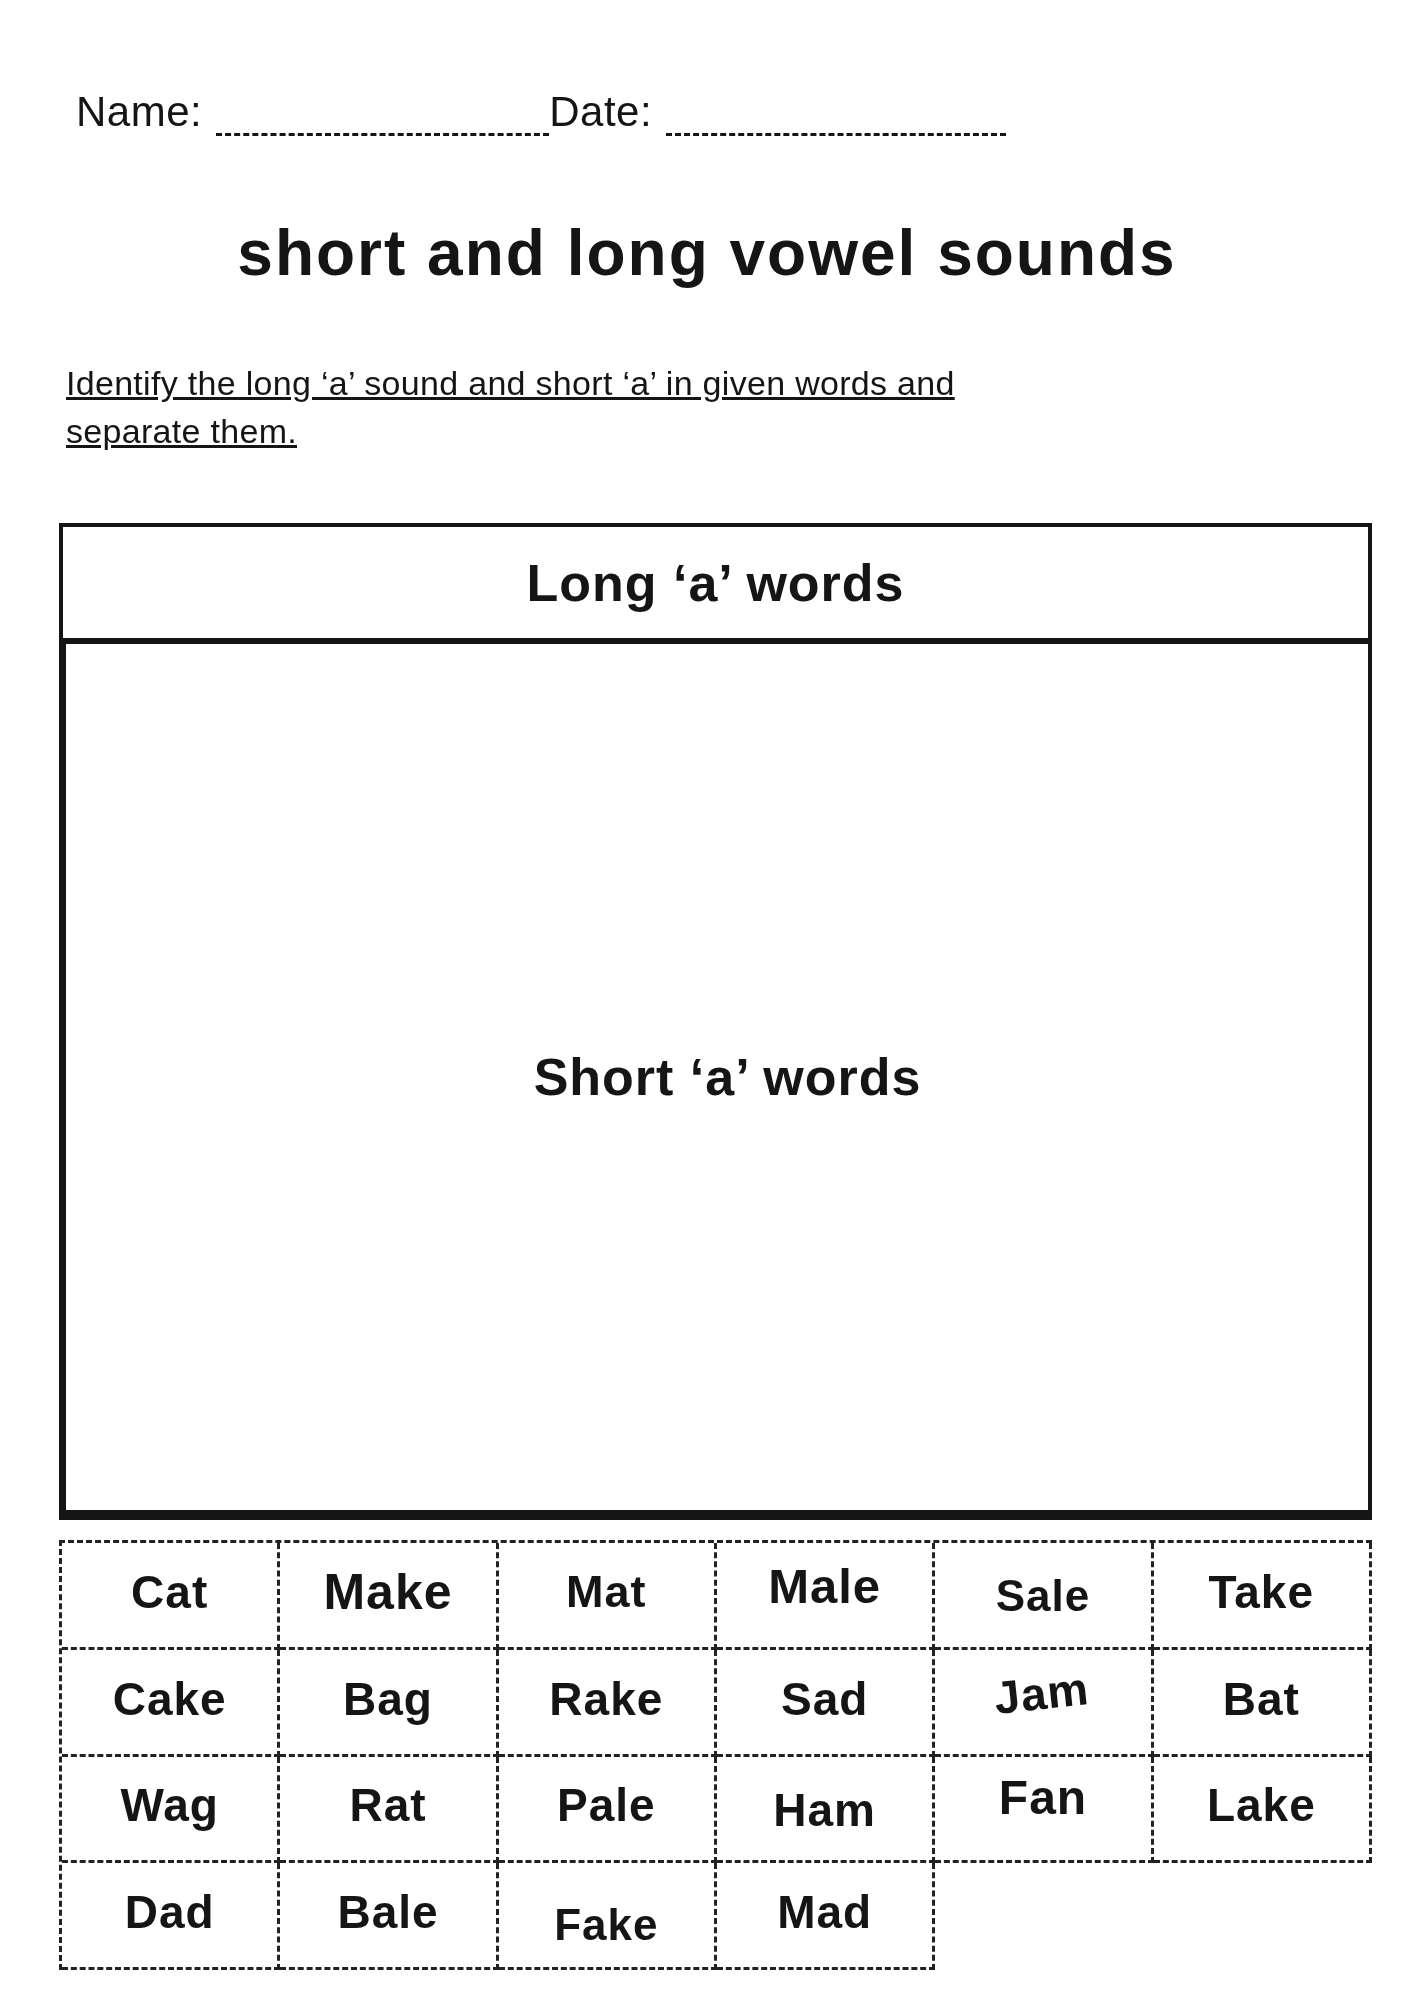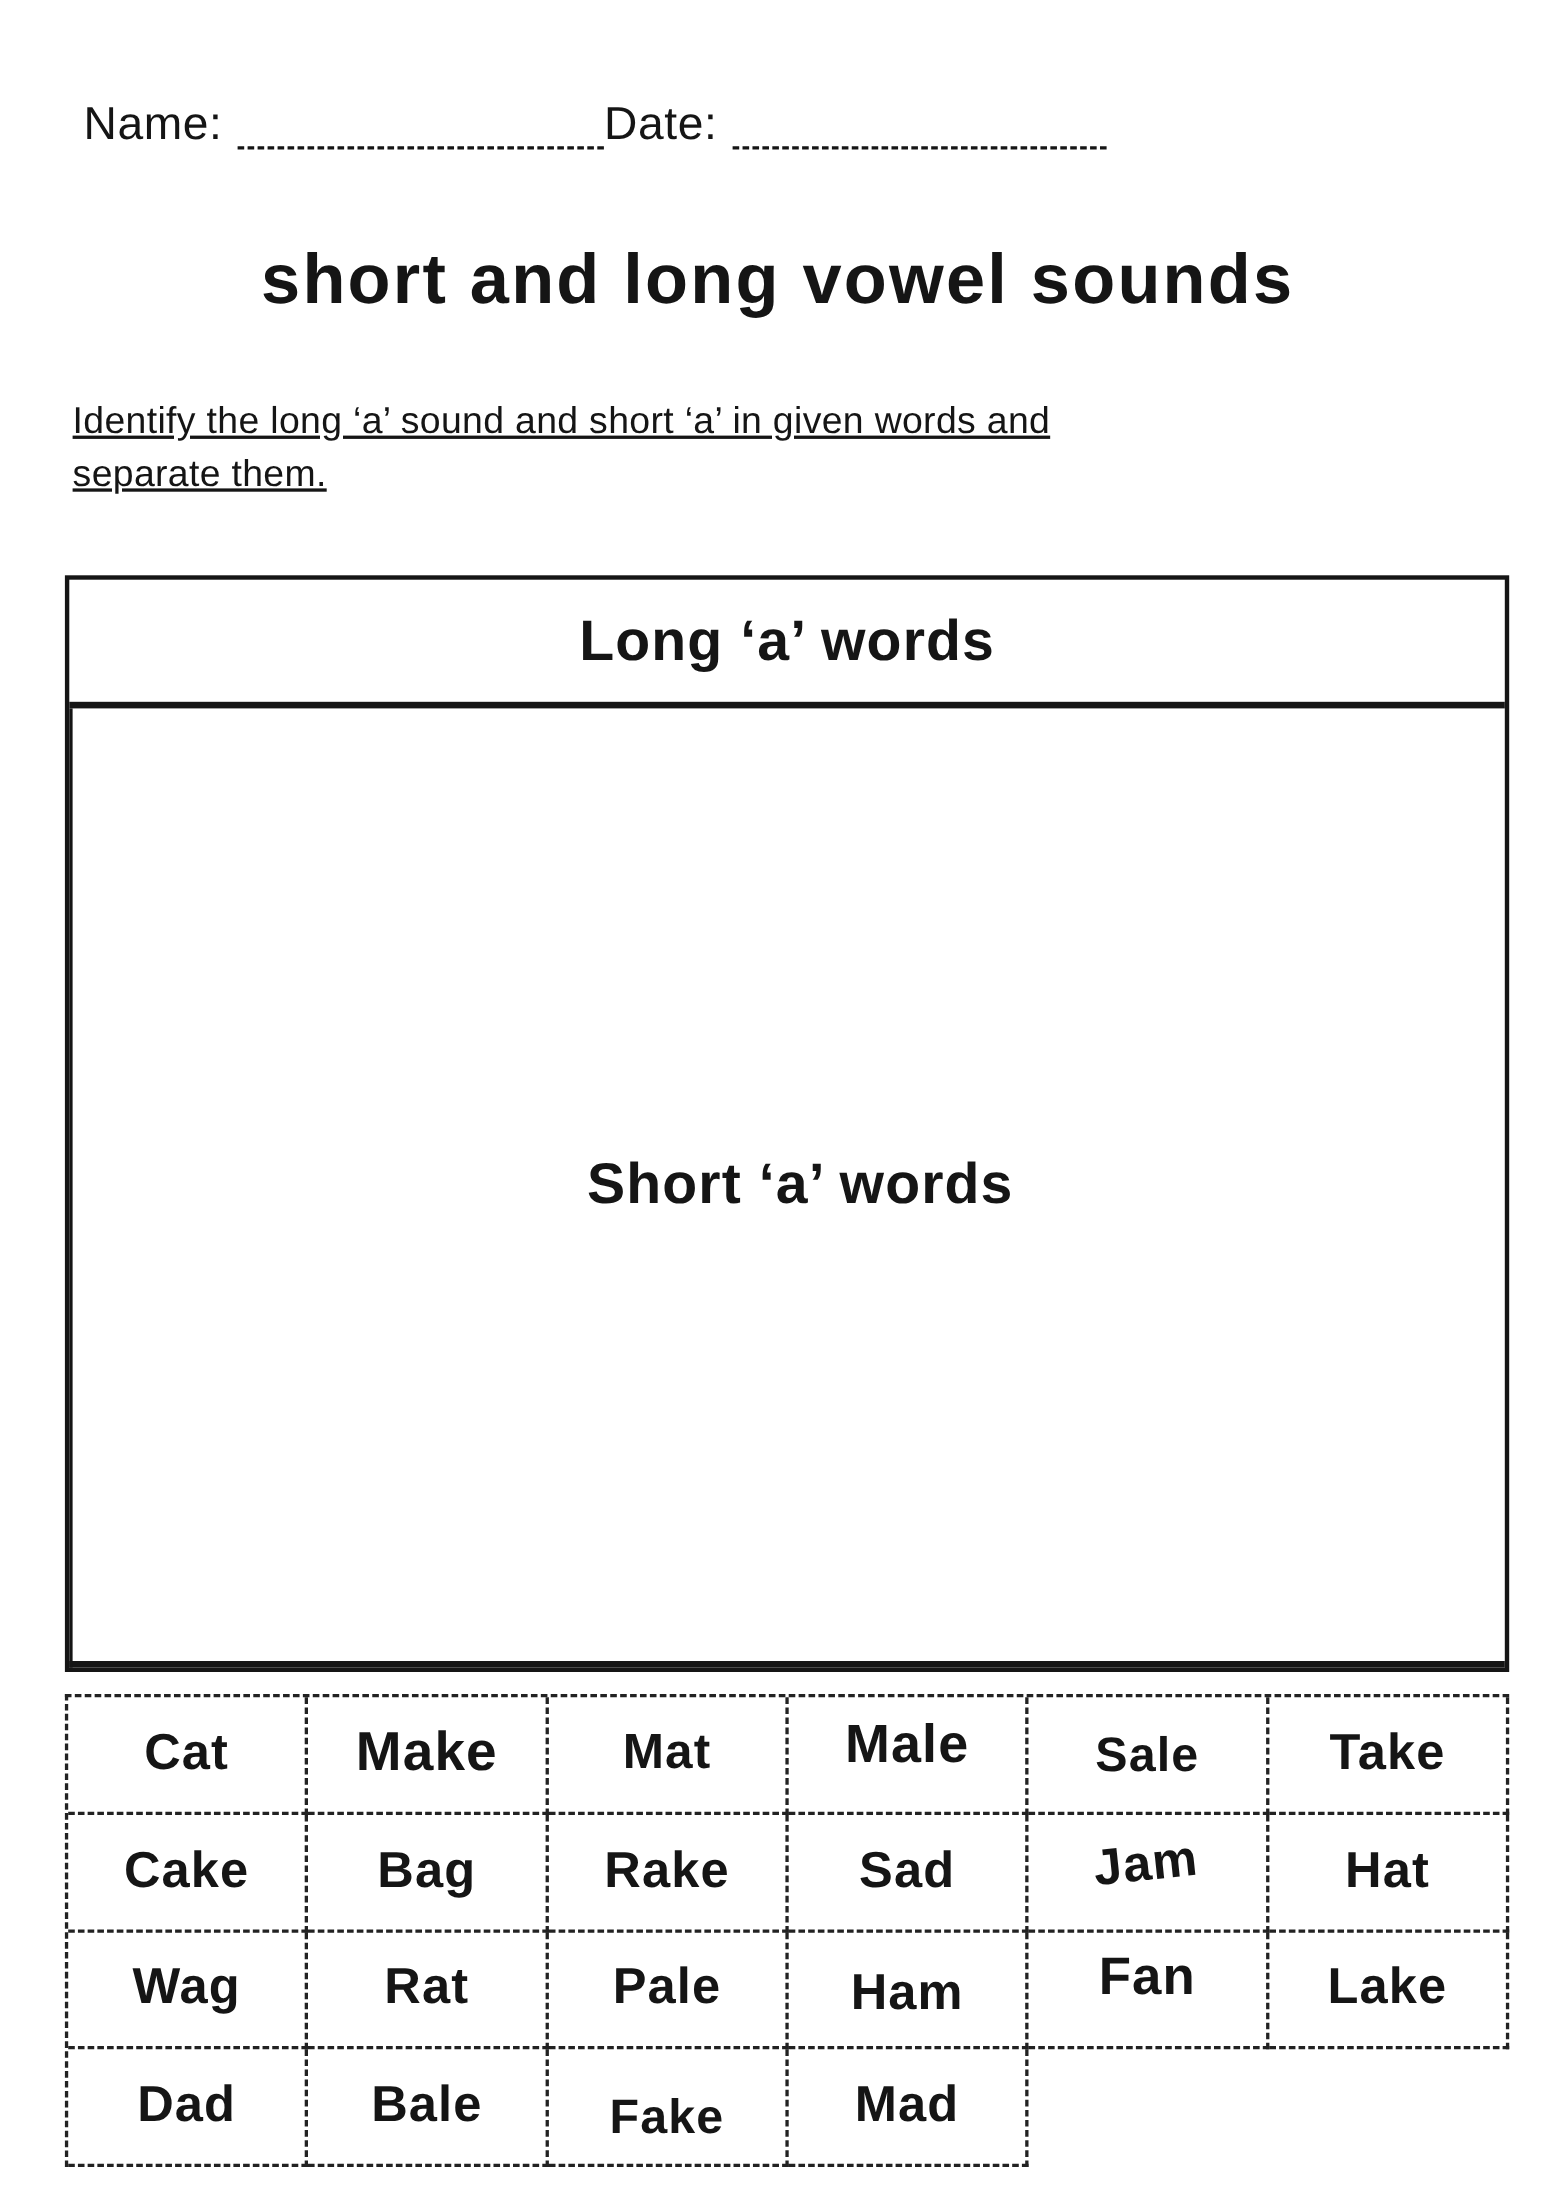--- a/index.html
+++ b/index.html
@@ -145,24 +145,24 @@
       </div>
     <div class="card">
         <span class="w">Rake</span>
       </div>
     <div class="card">
         <span class="w">Sad</span>
       </div>
     <div class="card">
         <span class="w">Jam</span>
       </div>
+    <div class="card">
+        <span class="w">Bat</span>
+      </div>
 
-    <div class="card">
-        <span class="w">Hat</span>
-      </div>
     <div class="card">
         <span class="w">Wag</span>
       </div>
     <div class="card">
         <span class="w">Rat</span>
       </div>
     <div class="card">
         <span class="w">Pale</span>
       </div>
     <div class="card">

